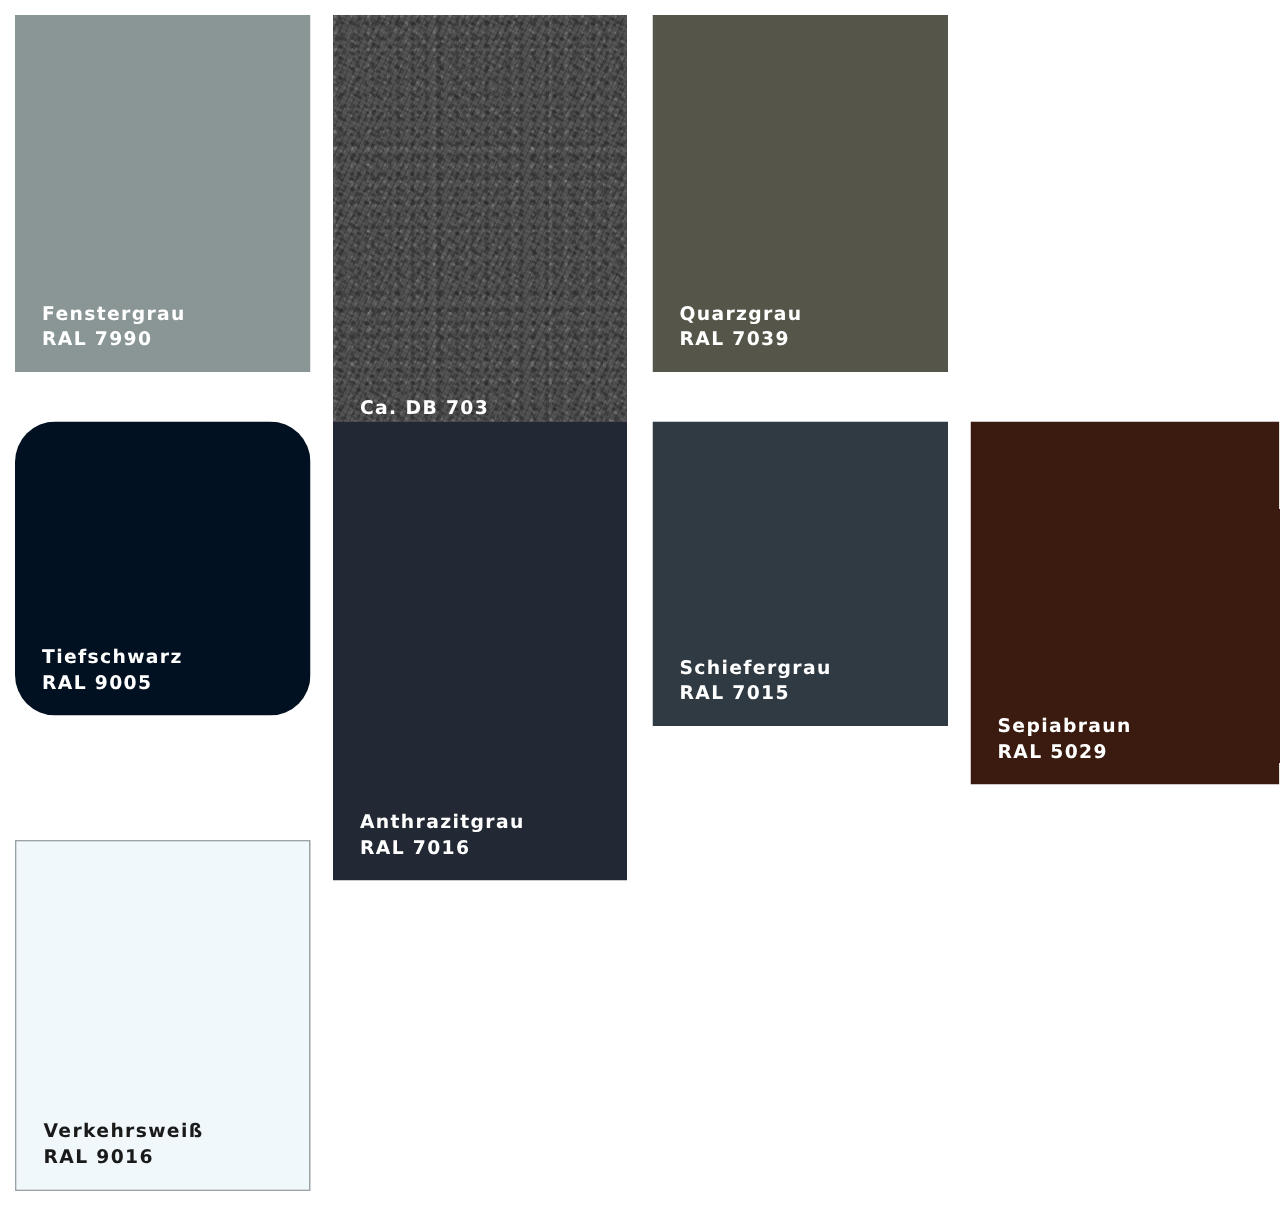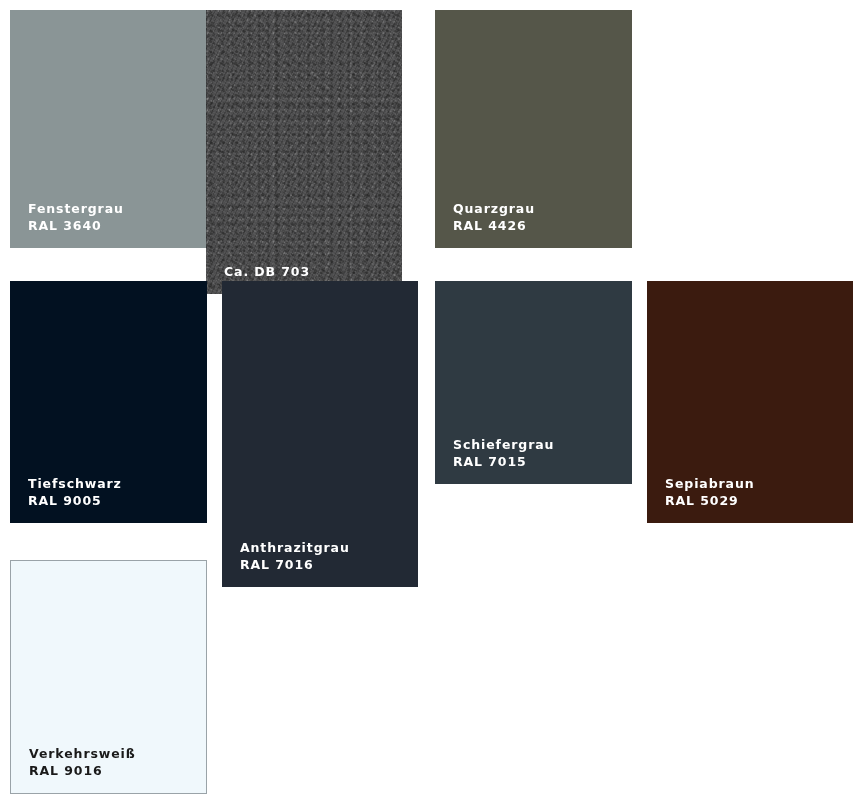--- a/index.html
+++ b/index.html
@@ -88,37 +88,37 @@
   .bordered { border: 1px solid #9aa3a8; }
 </style>
 </head>
 <body style="background: rgb(255, 255, 255);">
 
 <div id="swatch-grid">
     <div class="swatch light-text" style="left: 10px; top: 10px; width: 197px; height: 238px;">
       <div class="swatch-surface" style="background: rgb(138, 149, 150);"></div>
       <div class="swatch-caption" style="color: rgb(255, 255, 255);">
         <span class="caption-name">Fenstergrau</span>
-        <span class="caption-code">RAL 3640</span>
+        <span class="caption-code">RAL 7990</span>
       </div>
     </div>
-    <div class="swatch light-text" style="left: 206px; top: 10px; width: 196px; height: 284px;">
+    <div class="swatch light-text" style="left: 222px; top: 10px; width: 196px; height: 284px;">
       <div class="swatch-texture" style="background-color: rgb(48, 48, 49);"></div>
       <div class="swatch-caption" style="color: rgb(255, 255, 255);">
         <span class="caption-name">Ca. DB 703</span>
       </div>
     </div>
     <div class="swatch light-text" style="left: 435px; top: 10px; width: 197px; height: 238px;">
       <div class="swatch-surface" style="background: rgb(85, 86, 73);"></div>
       <div class="swatch-caption" style="color: rgb(255, 255, 255);">
         <span class="caption-name">Quarzgrau</span>
-        <span class="caption-code">RAL 4426</span>
+        <span class="caption-code">RAL 7039</span>
       </div>
     </div>
-    <div class="swatch light-text" style="left: 10px; top: 281px; width: 197px; height: 242px;">
+    <div class="swatch light-text" style="left: 10px; top: 281px; width: 197px; height: 196px; border-radius: 27px;">
       <div class="swatch-surface" style="background: rgb(2, 17, 33);"></div>
       <div class="swatch-caption" style="color: rgb(255, 255, 255);">
         <span class="caption-name">Tiefschwarz</span>
         <span class="caption-code">RAL 9005</span>
       </div>
     </div>
     <div class="swatch light-text" style="left: 222px; top: 281px; width: 196px; height: 306px;">
       <div class="swatch-surface" style="background: rgb(34, 41, 52);"></div>
       <div class="swatch-caption" style="color: rgb(255, 255, 255);">
         <span class="caption-name">Anthrazitgrau</span>

